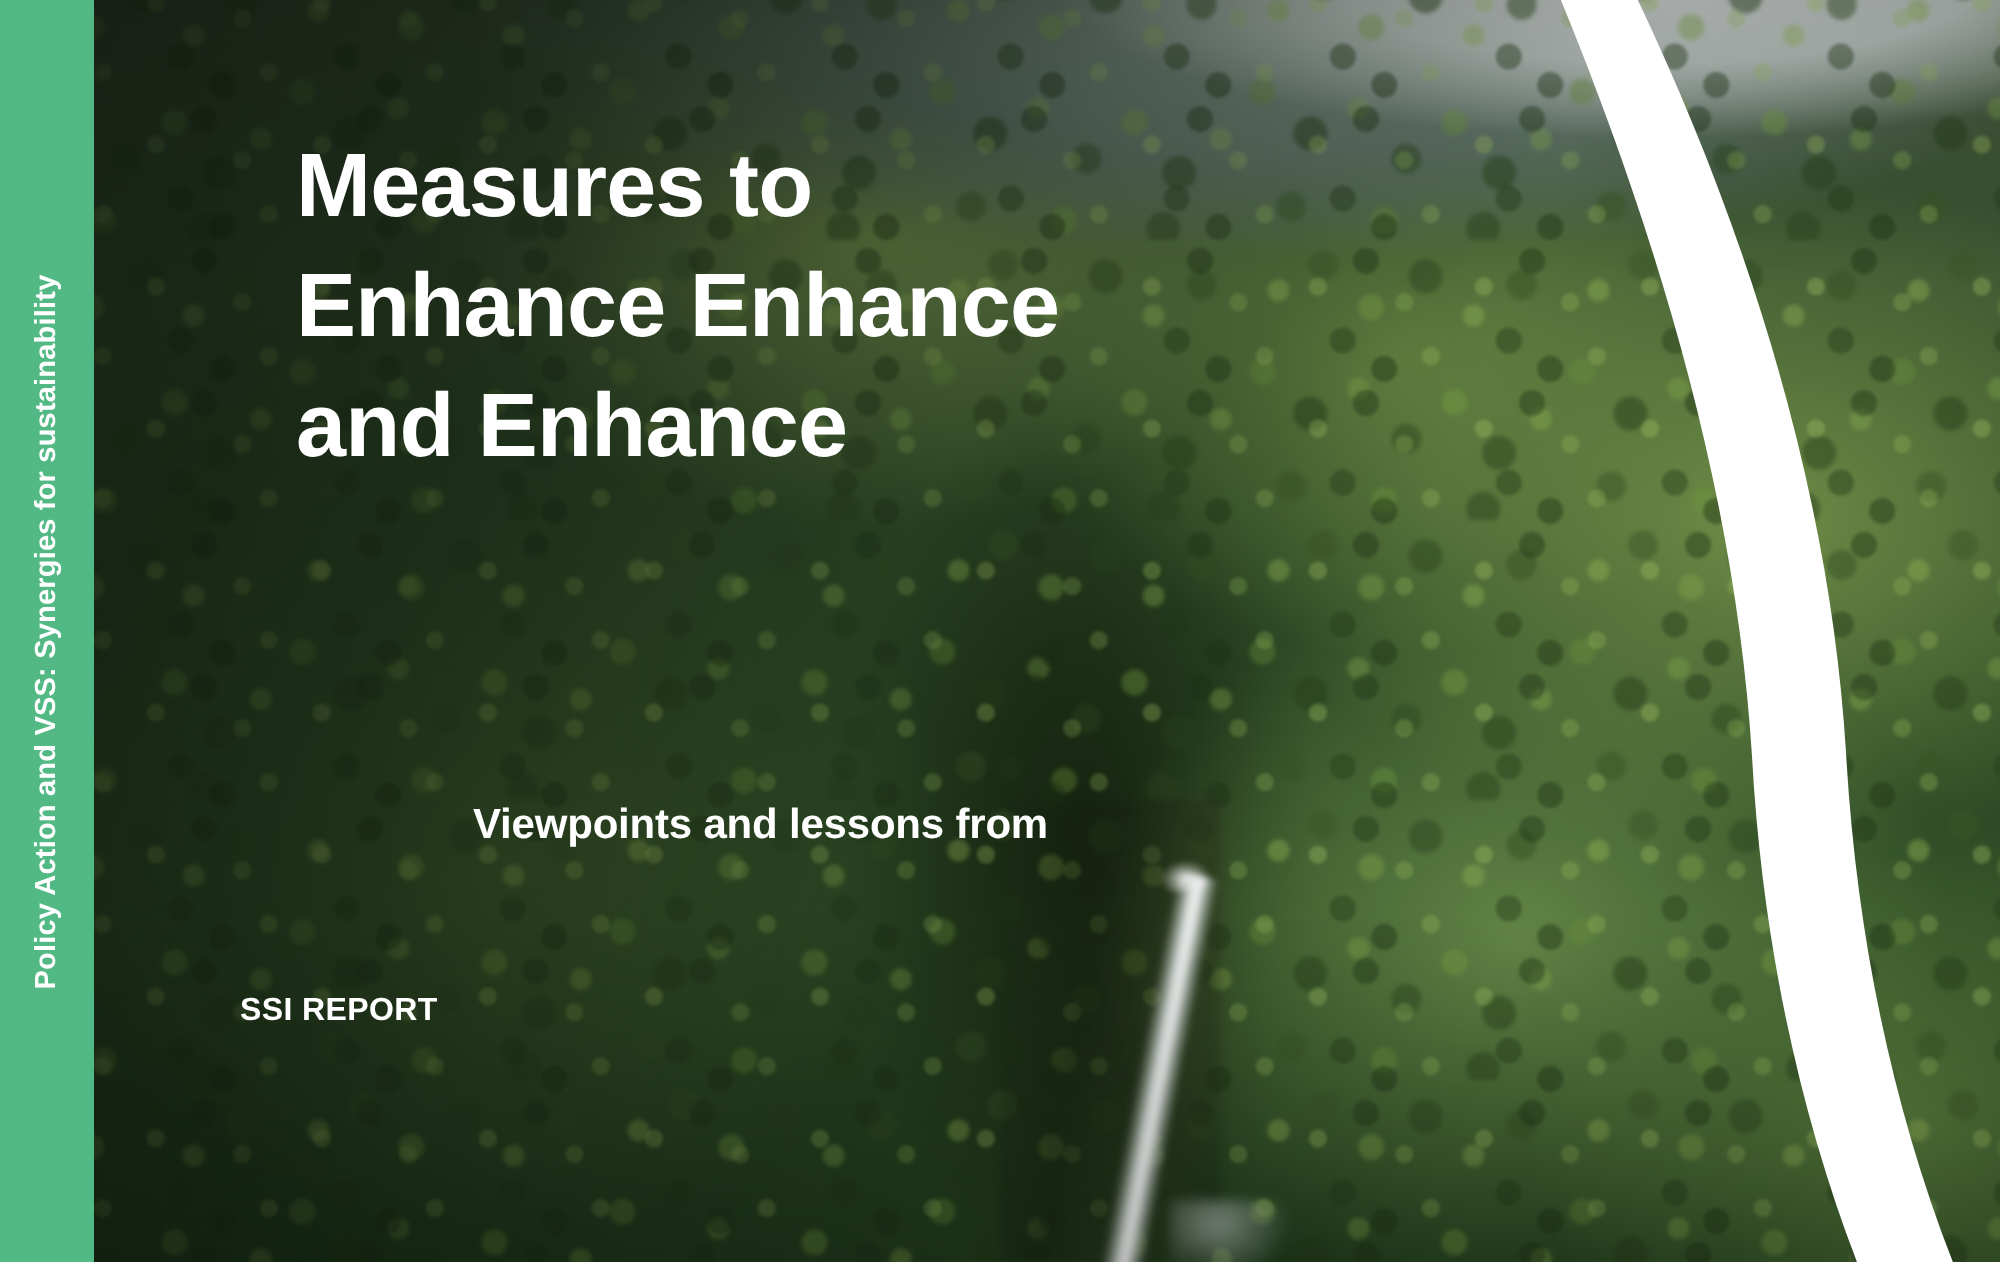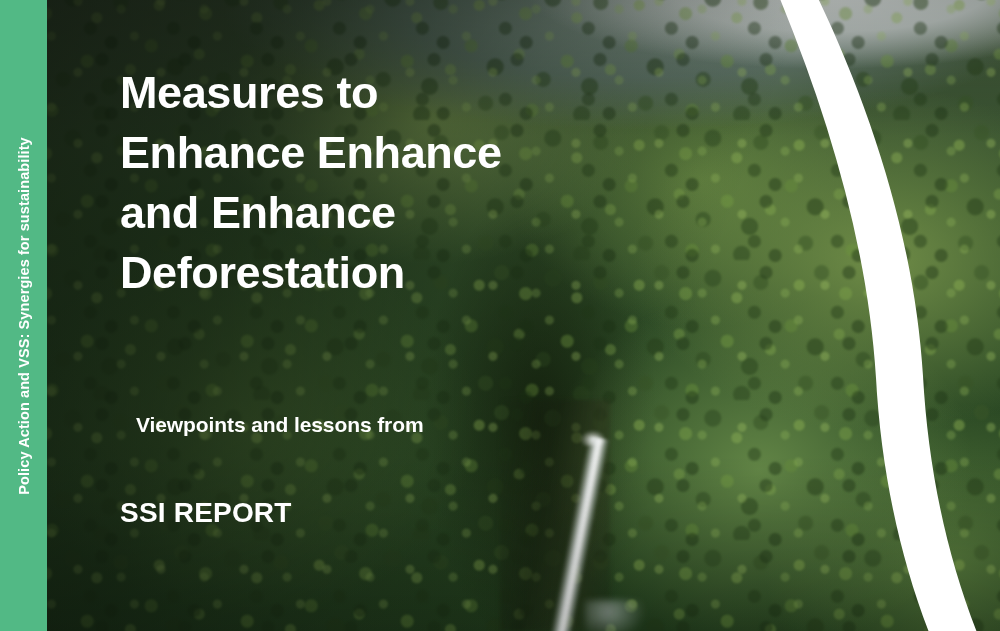--- a/index.html
+++ b/index.html
@@ -192,41 +192,42 @@
     top: 63px;
     left: 0;
     margin: 0;
     color: #ffffff;
     font-size: 45px;
     font-weight: bold;
     line-height: 60px;
     letter-spacing: -0.4px;
     width: 420px;
   }
-  .title .tl { display: block; }
+  .title .tl { display: block; margin-left: 28px; }
   .subtitle {
     position: absolute;
     top: 394px;
     left: 0;
-    margin: 16px;
+    margin: 4px;
     color: #ffffff;
     font-size: 21px;
     font-weight: bold;
     line-height: 30px;
     letter-spacing: -0.1px;
     width: 400px;
+    text-align: right;
   }
   .subtitle .sl { display: block; }
   .kicker {
     position: absolute;
     top: 497px;
     left: 0;
     margin: 0;
     color: #ffffff;
-    font-size: 28px;
+    font-size: 16px;
     font-weight: bold;
     letter-spacing: .2px;
   }
 </style>
 </head>
 <body>
 
 <div id="cover">
 
   <div class="photo">
@@ -252,21 +253,20 @@
 
   <div class="spine">
     <span class="spine-text">Policy Action and VSS: Synergies for sustainability</span>
   </div>
 
   <div class="content">
     <h1 class="title">
       <span class="tl">Measures to</span>
       <span class="tl">Enhance Enhance</span>
       <span class="tl">and Enhance</span>
-      <span class="tl">Deforestation</span>
     </h1>
 
     <p class="subtitle">
       <span class="sl">Viewpoints and lessons from</span>
     </p>
 
     <p class="kicker">SSI REPORT</p>
   </div>
 
 </div>

